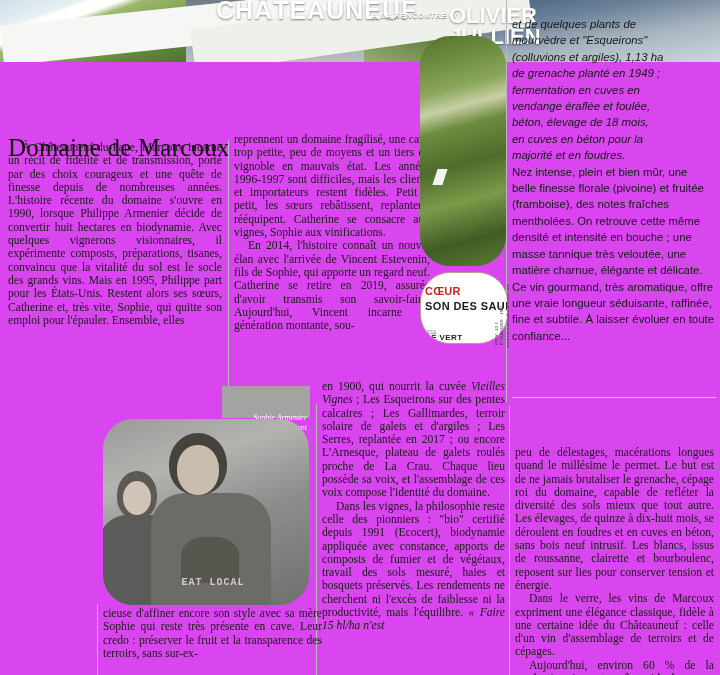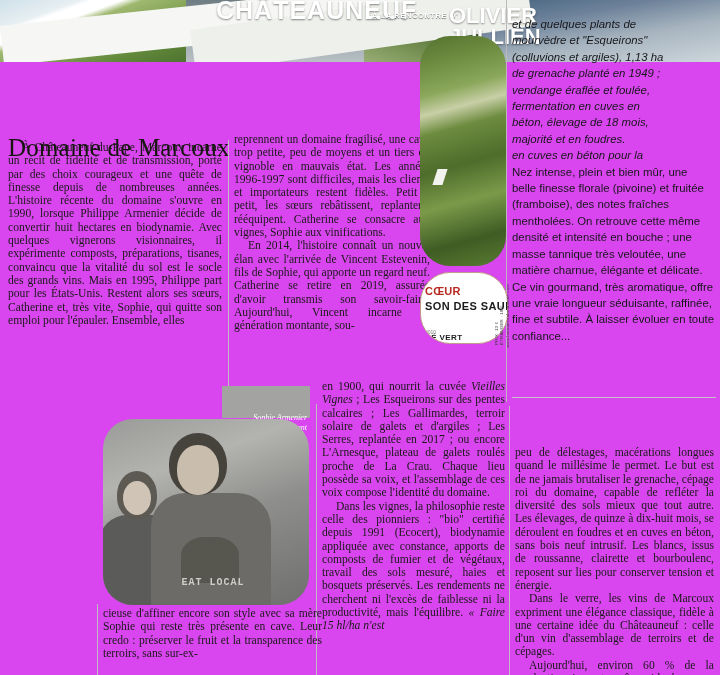--- a/index.html
+++ b/index.html
@@ -338,25 +338,25 @@
     <div class="olivier-line1">OLIVIER</div>
     <div class="olivier-line2">JULLIEN</div>
   </div>
 
   <div class="note-rule"></div>
   <div class="note-col">
     <p class="ital">et de quelques plants de</p>
     <p class="ital">mourvèdre et "Esqueirons"</p>
     <p class="ital">(colluvions et argiles), 1,13 ha</p>
     <p class="ital">de grenache planté en 1949 ;</p>
+    <p class="ital">fermentation en cuves en</p>
     <p class="ital">vendange éraflée et foulée,</p>
-    <p class="ital">fermentation en cuves en</p>
     <p class="ital">béton, élevage de 18 mois,</p>
+    <p class="ital">en cuves en béton pour la</p>
     <p class="ital">majorité et en foudres.</p>
-    <p class="ital">en cuves en béton pour la</p>
     <p>Nez intense, plein et bien mûr, une belle finesse florale (pivoine) et fruitée (framboise), des notes fraîches mentholées. On retrouve cette même densité et intensité en bouche ; une masse tannique très veloutée, une matière charnue, élégante et délicate. Ce vin gourmand, très aromatique, offre une vraie longueur séduisante, raffinée, fine et subtile. À laisser évoluer en toute confiance...</p>
   </div>
   <div class="hrule" id="hrule-note"></div>
 
   <h1 class="headline">Domaine de Marcoux</h1>
 
   <div class="vrule" id="rule-1"></div>
   <div class="vrule" id="rule-2"></div>
   <div class="vrule" id="rule-3"></div>
   <div class="vrule" id="rule-4"></div>

